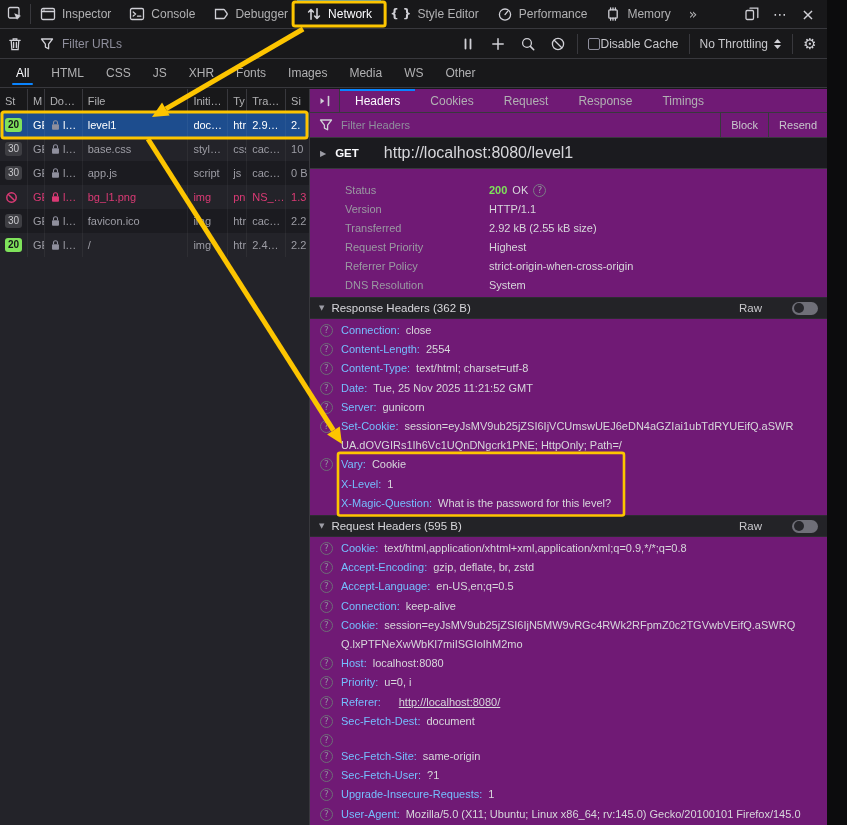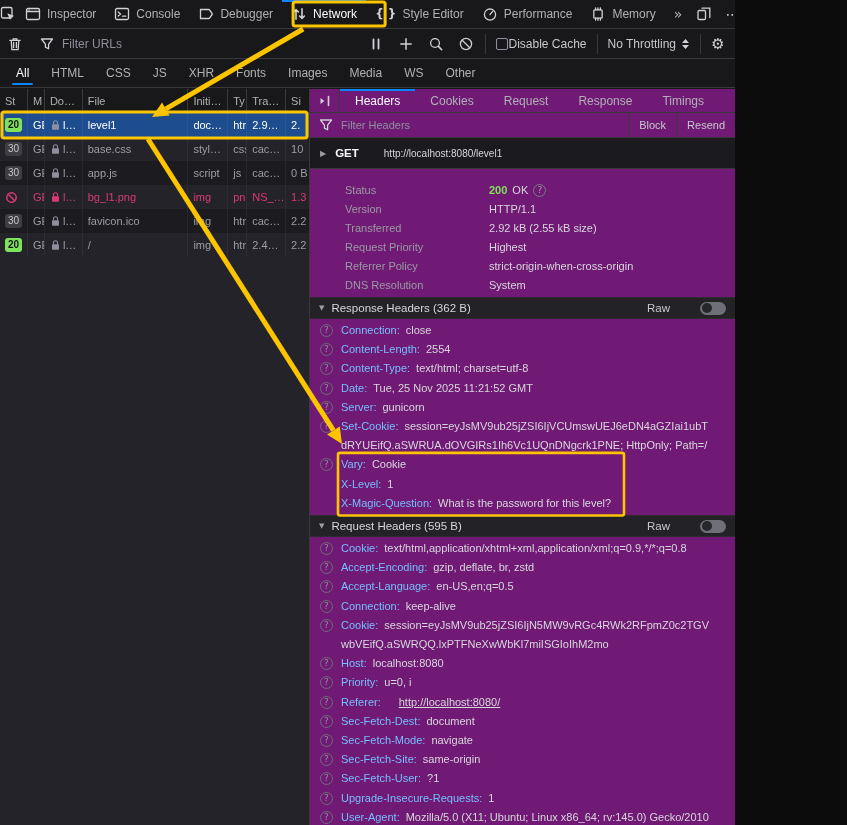--- a/index.html
+++ b/index.html
@@ -1,18 +1,18 @@
 <!DOCTYPE html>
 <html style="--bg: #18181a; --panel: #232329; --accent-blue: #0a84ff; --header-blue: #75bfff; --green: #7fe25b; --blocked-pink: #fb3e82; --selected-row: #1d4d8e; --annotation-yellow: #fdc500; --text: #b1b1b3;"><head>
 <meta charset="utf-8">
 <style>
   * { box-sizing: border-box; margin: 0; padding: 0; }
   html,body { background:#0c0c0d; }
   #app {
-    position: relative; width: 735px; height: 825px; overflow: hidden;
+    position: relative; width: 827px; height: 825px; overflow: hidden;
     background: var(--bg,#18181a); color: var(--text,#b1b1b3);
     font-family: "Liberation Sans", sans-serif; font-size: 11px;
   }
   .icon { display:inline-flex; align-items:center; justify-content:center; color:#d0d0d6; flex:none; }
   .icon svg { display:block; }
   .glyph { font-family:"DejaVu Sans",sans-serif; }
 
   
   .tbar1 { height:29px; display:flex; align-items:stretch; border-bottom:1px solid #38383d; background:var(--bg,#18181a); position:relative; z-index:2;}
   .pickbtn { width:30px; display:flex; align-items:center; justify-content:center; }
@@ -65,21 +65,21 @@
   .sidetoggle { width:30px; display:flex; align-items:center; justify-content:center; border-right:1px solid #38383d;}
   .rtab { display:flex; align-items:center; padding:0 15px; font-size:12px; color:#b1b1b3; position:relative;}
   .rtab.sel { color:#fbfbfe; }
   .rtab.sel::before { content:""; position:absolute; top:0; left:0; right:0; height:2px; background:var(--accent-blue,#0a84ff);}
   .fbar { height:25px; flex:none; display:flex; align-items:center; border-bottom:1px solid #38383d; padding-left:8px; }
   .fbar .ph { color:#8f8f9d; margin-left:7px; flex:1; font-size:11px; background:transparent; border:none; outline:none; font-family:inherit;}
   .fbtn { padding:0 10px; height:100%; display:flex; align-items:center; color:#c8c8cc; border-left:1px solid #38383d; font-size:11px;}
   .getrow { height:31px; flex:none; display:flex; align-items:center; gap:9px; padding:0 10px; border-bottom:1px solid #38383d; background:#1b1b1f;}
   .caret { color:#9d9da5; font-size:8px; }
   .getmethod { color:#fbfbfe; font-weight:bold; font-size:11.5px;}
-  .geturl { color:#d7d7db; font-size:10px;padding-left:16px;}
+  .geturl { color:#d7d7db; font-size:16px;padding-left:16px;}
   .summary { padding:12px 0 2px 35px; flex:none;}
   .srow { display:flex; line-height:19px; }
   .slabel { width:144px; color:#9a9aa2; flex:none;}
   .sval { color:#d7d7db; display:flex; align-items:center; gap:5px;}
   .s200 { color:var(--green,#7fe25b); font-weight:bold; }
   .qcirc { width:13px; height:13px; border:1px solid #7a7a85; border-radius:50%; color:#9d9da5; font-size:9px; display:none; align-items:center; justify-content:center; line-height:1;}
   .qcirc.show { display:inline-flex; }
   .section { height:22px; flex:none; display:flex; align-items:center; gap:7px; background:#232327; border-top:1px solid #2c2c31; border-bottom:1px solid #2c2c31; padding:0 9px; color:#d7d7db; font-size:11.5px;}
   .section .caret { font-size:7px; }
   .sec-title { flex:1; }
@@ -671,23 +671,20 @@
             </div>
           </div>
           <div class="hitem">
             <span class="qicon glyph">?</span>
             <div class="htext">
               <span class="hname">Sec-Fetch-Dest</span><span class="hval">document</span>
             </div>
           </div>
           <div class="hitem">
             <span class="qicon glyph">?</span>
-            <div class="htext">
-              <span class="hname">Sec-Fetch-Mode</span><span class="hval">navigate</span>
-            </div>
           </div>
           <div class="hitem">
             <span class="qicon glyph">?</span>
             <div class="htext">
               <span class="hname">Sec-Fetch-Site</span><span class="hval">same-origin</span>
             </div>
           </div>
           <div class="hitem">
             <span class="qicon glyph">?</span>
             <div class="htext">

